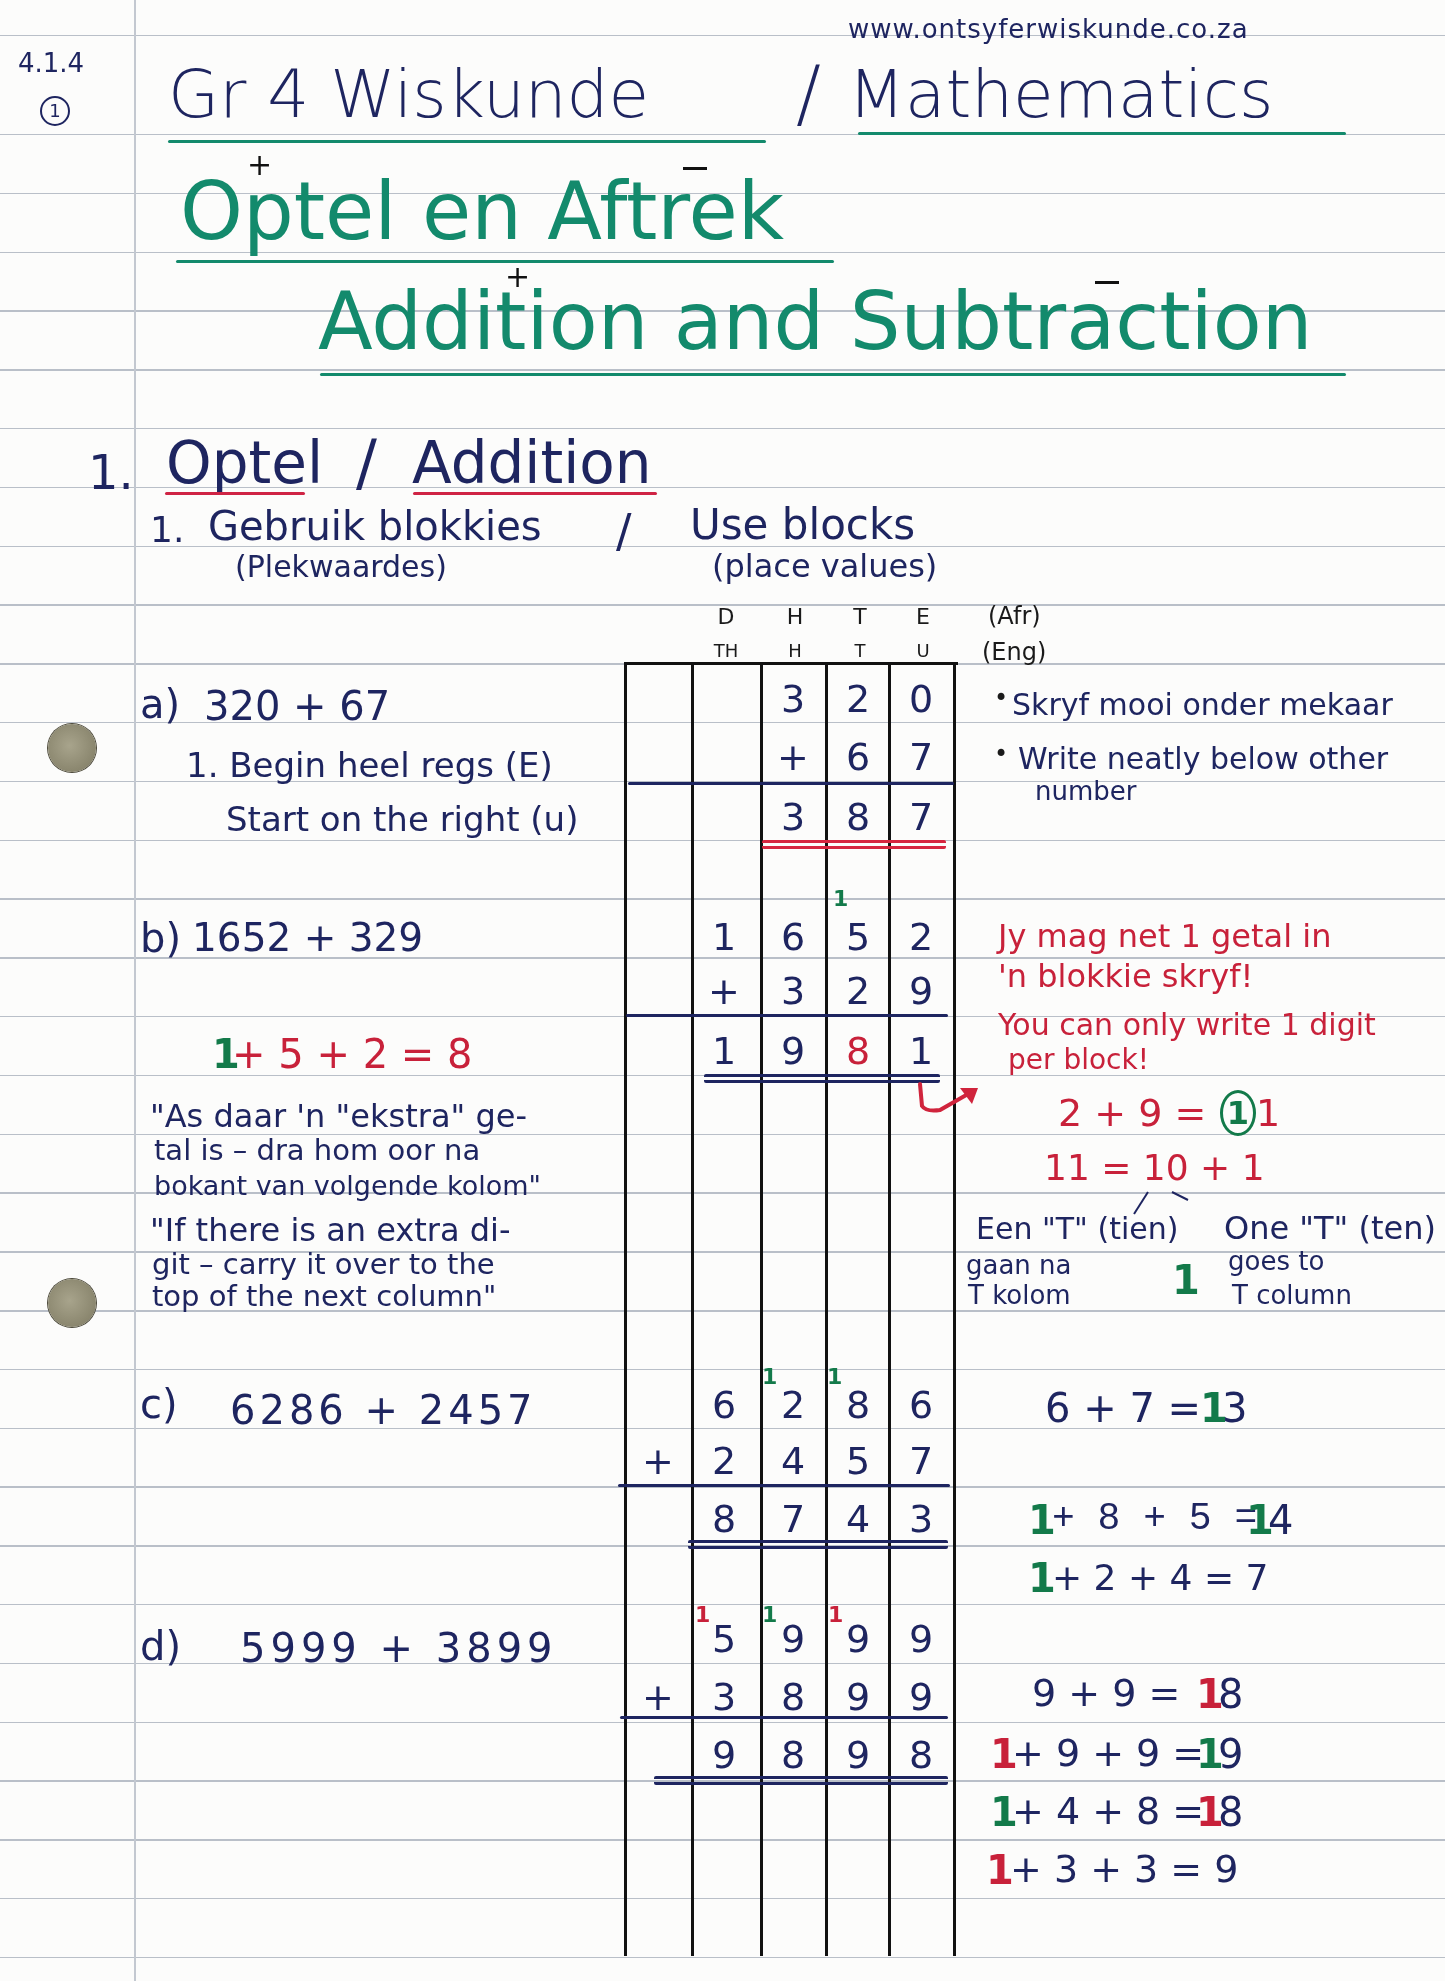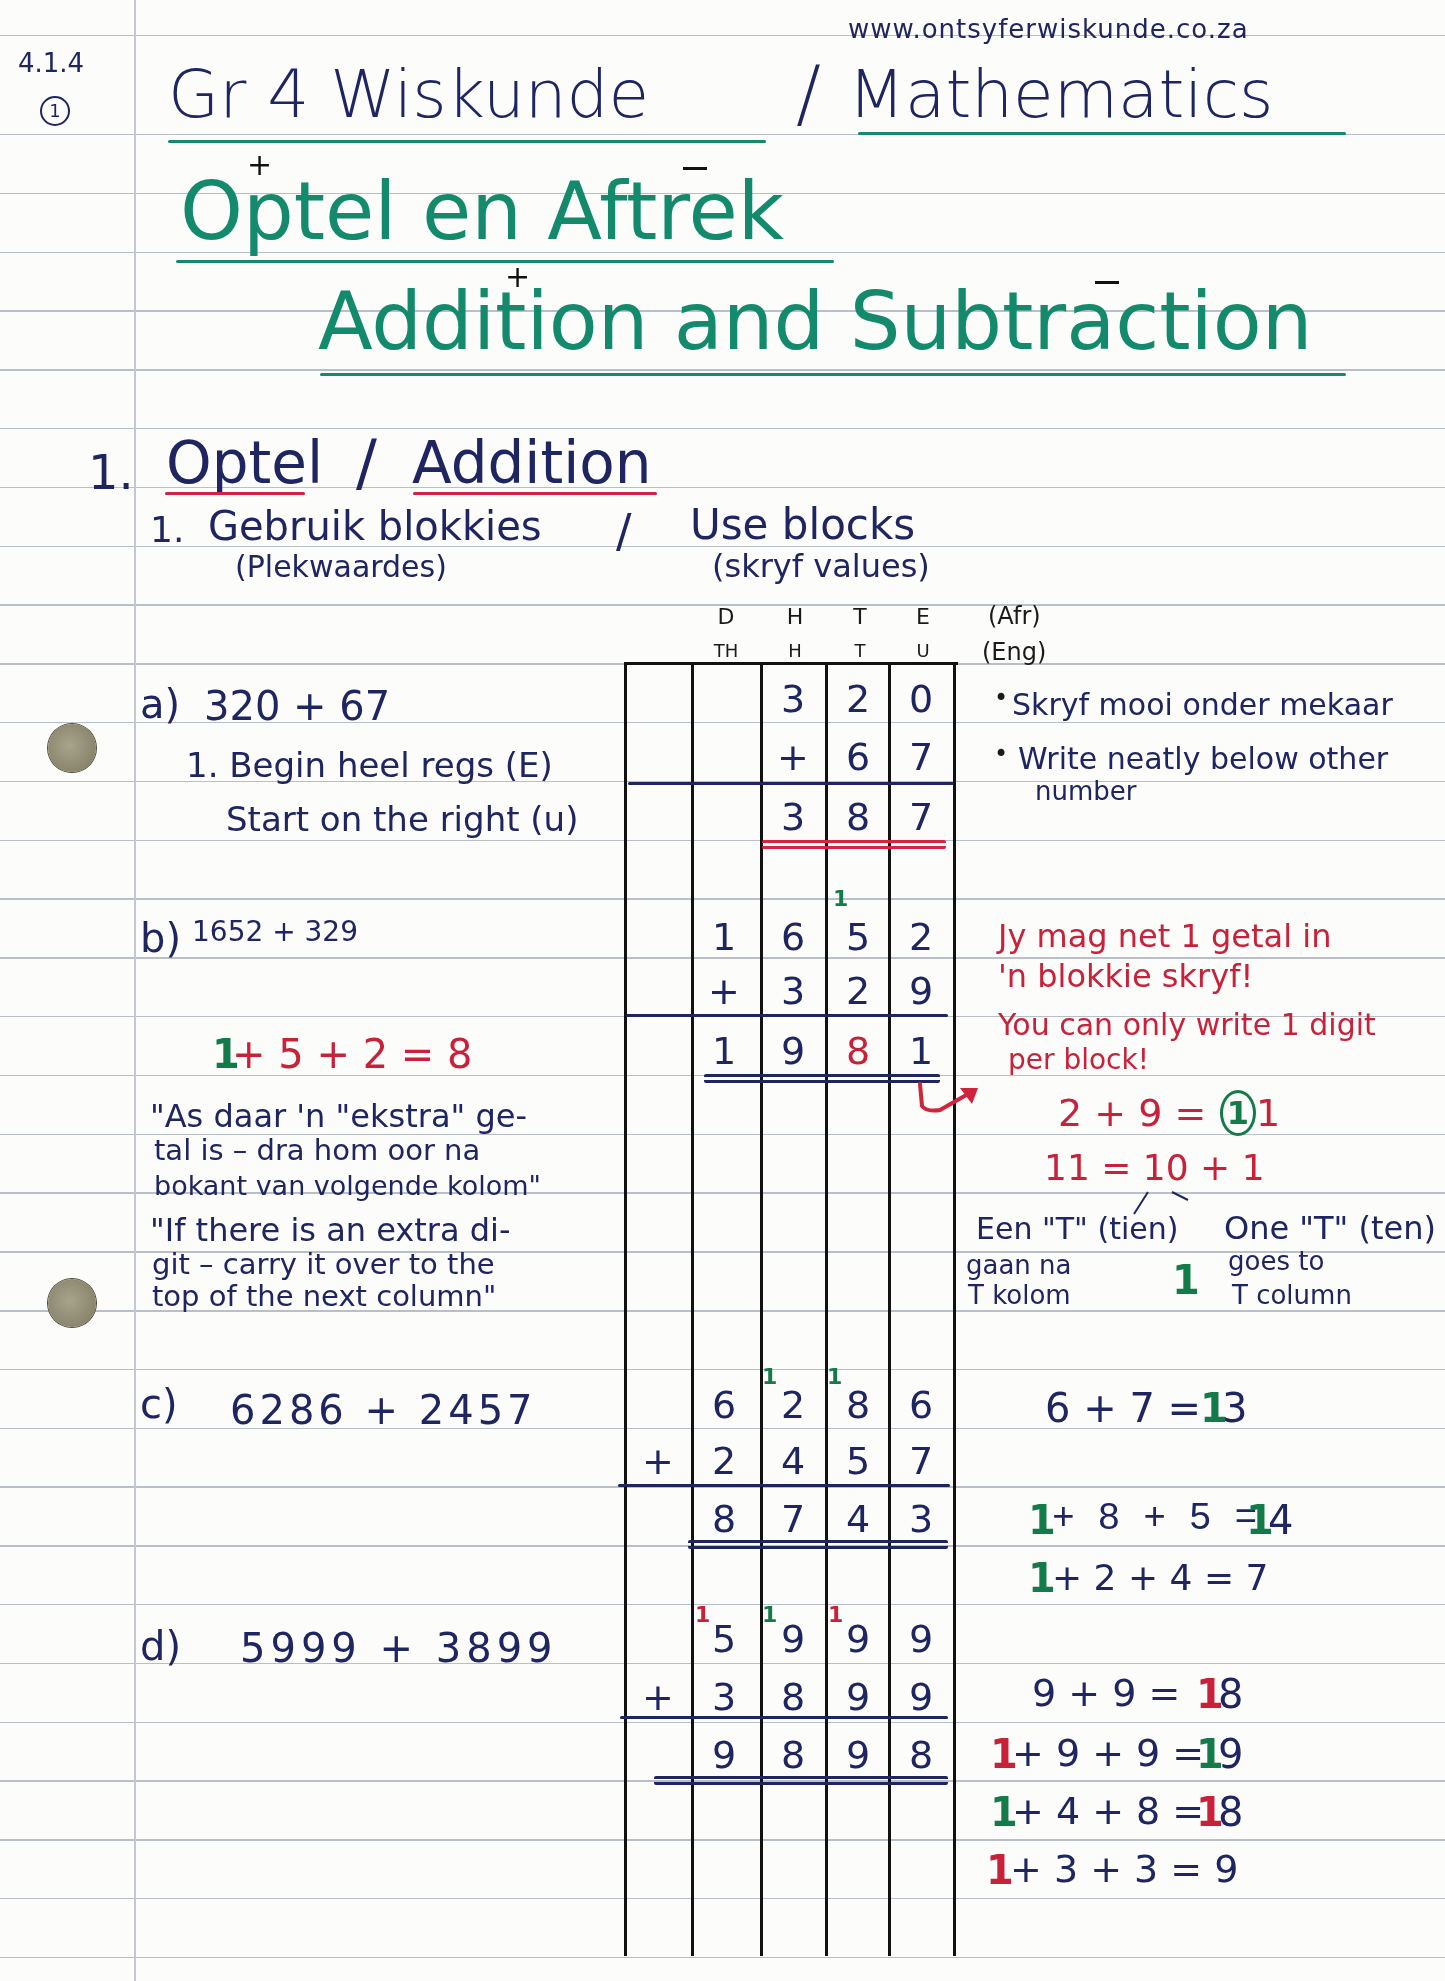--- a/index.html
+++ b/index.html
@@ -68,21 +68,21 @@
   <div class="uline red-bg" style="left:165px; top:492px; width:140px;"></div>
   <div class="t navy" style="left:356px; top:432px; font-size:62px;">/</div>
   <div class="t navy" style="left:412px; top:434px; font-size:58px;">Addition</div>
   <div class="uline red-bg" style="left:413px; top:492px; width:244px;"></div>
 
   <div class="t navy" style="left:150px; top:512px; font-size:36px;">1.</div>
   <div class="t navy" style="left:208px; top:506px; font-size:40px;">Gebruik blokkies</div>
   <div class="t navy" style="left:235px; top:552px; font-size:30px;">(Plekwaardes)</div>
   <div class="t navy" style="left:616px; top:508px; font-size:46px;">/</div>
   <div class="t navy" style="left:690px; top:504px; font-size:42px;">Use blocks</div>
-  <div class="t navy" style="left:712px; top:550px; font-size:32px;">(skryf values)</div>
+  <div class="t navy" style="left:712px; top:550px; font-size:32px;">(place values)</div>
 
   <div class="hdr" style="left:693px; top:606px;">D</div>
   <div class="hdr" style="left:762px; top:606px;">H</div>
   <div class="hdr" style="left:827px; top:606px;">T</div>
   <div class="hdr" style="left:890px; top:606px;">E</div>
   <div class="t black" style="left:988px; top:604px; font-size:24px;">(Afr)</div>
   <div class="hdr" style="left:693px; top:642px; font-size:18px;">TH</div>
   <div class="hdr" style="left:762px; top:642px; font-size:18px;">H</div>
   <div class="hdr" style="left:827px; top:642px; font-size:18px;">T</div>
   <div class="hdr" style="left:890px; top:642px; font-size:18px;">U</div>
@@ -118,21 +118,21 @@
 
     <div class="t black" style="left:994px; top:686px; font-size:24px;">•</div>
     <div class="t navy" style="left:1012px; top:690px; font-size:30px;">Skryf mooi onder mekaar</div>
     <div class="t black" style="left:994px; top:742px; font-size:24px;">•</div>
     <div class="t navy" style="left:1018px; top:744px; font-size:30px;">Write neatly below other</div>
     <div class="t navy" style="left:1035px; top:778px; font-size:26px;">number</div>
   </div>
 
   <div>
     <div class="t navy" style="left:140px; top:918px; font-size:40px;">b)</div>
-    <div class="t navy" style="left:192px; top:918px; font-size:28px;">1652 + 329</div>
+    <div class="t navy" style="left:192px; top:918px; font-size:39px;">1652 + 329</div>
 
     <div class="carry green" style="left:833px; top:888px;">1</div>
     <div class="cell navy" style="left:691px; top:918px;">1</div>
     <div class="cell navy" style="left:760px; top:918px;">6</div>
     <div class="cell navy" style="left:825px; top:918px;">5</div>
     <div class="cell navy" style="left:888px; top:918px;">2</div>
     <div class="cell navy" style="left:691px; top:972px;">+</div>
     <div class="cell navy" style="left:760px; top:972px;">3</div>
     <div class="cell navy" style="left:825px; top:972px;">2</div>
     <div class="cell navy" style="left:888px; top:972px;">9</div>

